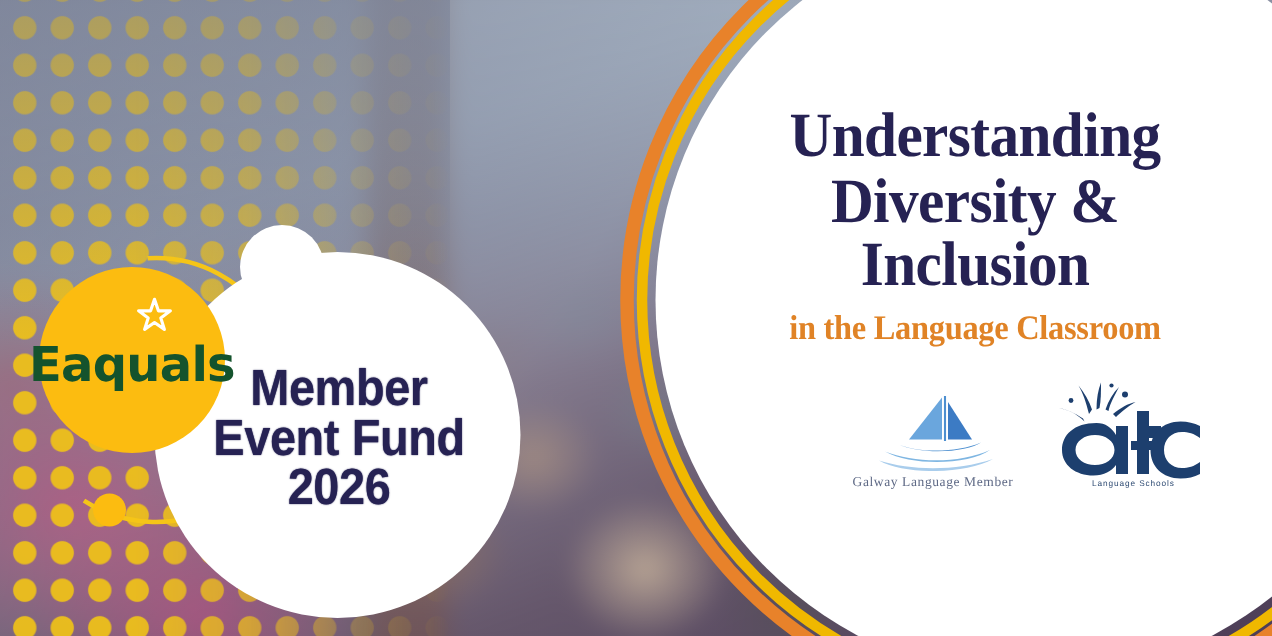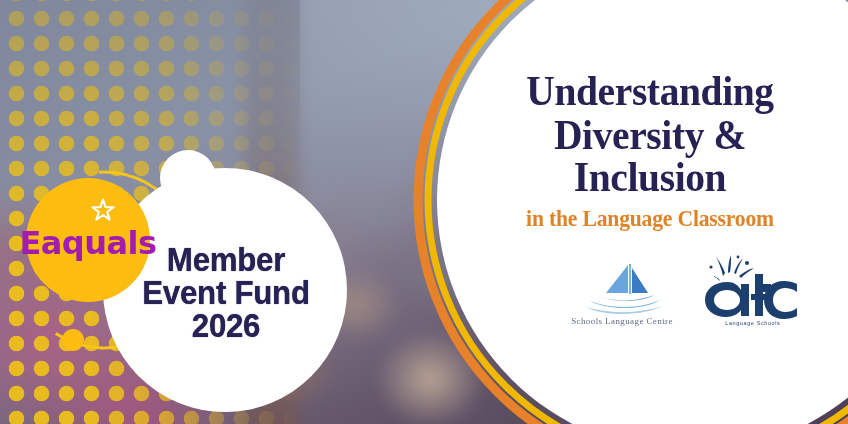--- a/index.html
+++ b/index.html
@@ -85,21 +85,21 @@
     border-radius:50%;background:#fcbc10;
   }
 
   
   .eaquals{
     position:absolute;left:26px;top:178px;width:124px;height:124px;
     border-radius:50%;background:#fcbc10;
     display:flex;align-items:center;justify-content:center;
   }
   .eaquals-word{
-    color:#a21caf;font-size:32px;font-weight:700;letter-spacing:-.5px;
+    color:#14532d;font-size:32px;font-weight:700;letter-spacing:-.5px;
     font-family:"DejaVu Sans",sans-serif;line-height:1;margin-top:6px;
   }
   .eaquals-star{
     position:absolute;left:64px;top:20px;width:26px;height:26px;
   }
 
   
   .ring-arc{position:absolute;left:8px;top:160px;width:300px;height:200px;}
 
   
@@ -210,21 +210,21 @@
 
         <path d="M52 5 L52 33 L30 33 Z" fill="#6aa6dd"></path>
 
         <path d="M56 8 L56 33 L72 33 Z" fill="#3c7bc4"></path>
 
         <path d="M22 36 C36 42 62 42 78 35 C70 41 40 44 22 36 Z" fill="#4d8fd0"></path>
 
         <path d="M14 41 C34 49 64 49 84 40 C70 50 32 51 14 41 Z" fill="#7fb6e2"></path>
         <path d="M10 47 C32 54 62 54 86 46 C68 56 28 57 10 47 Z" fill="#a9cdec"></path>
       </svg>
-      <span class="glc-name">Schools Language Centre</span>
+      <span class="glc-name">Galway Language Member</span>
     </div>
 
     <div class="logo-block">
       <svg width="112" height="72" viewBox="0 0 112 72">
         <g fill="#1d3f6e">
 
           <path d="M26 22 C24 14 22 8 19 3 C23 8 26 13 28 19 Z"></path>
           <path d="M31 19 C31 12 32 6 34 1 C34 7 34 13 33 18 Z"></path>
           <path d="M37 19 C39 13 42 8 46 4 C43 10 40 15 39 20 Z"></path>
           <path d="M42 22 C47 18 52 15 57 14 C52 17 47 21 44 24 Z"></path>

